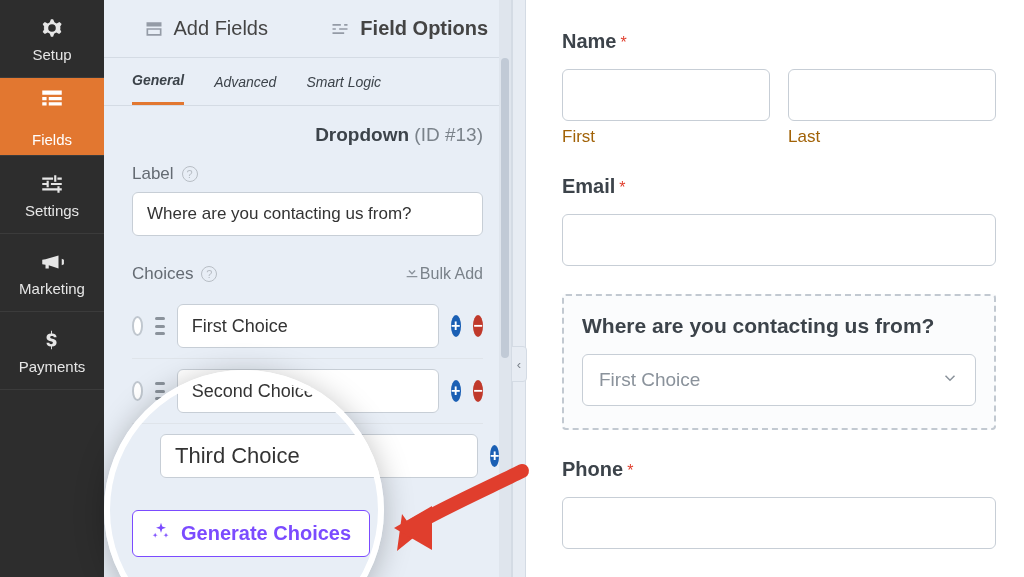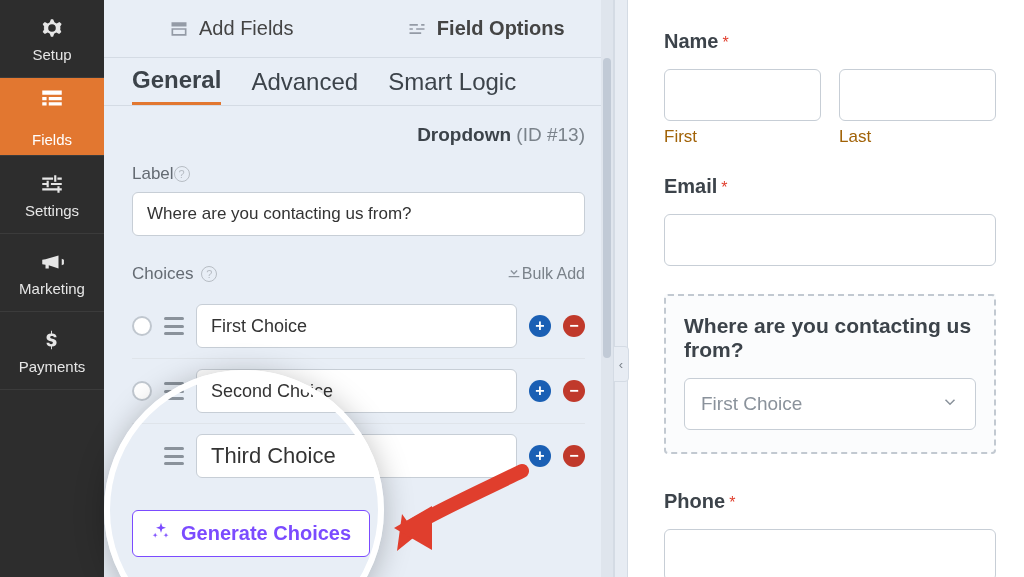--- a/index.html
+++ b/index.html
@@ -7,36 +7,36 @@
 
   .app { display: flex; width: 100%; height: 100%; }
 
   
   .nav { width: 104px; background: #2d2d2d; color: #e6e6e6; display: flex; flex-direction: column; }
   .nav-item { height: 78px; display: flex; flex-direction: column; align-items: center; justify-content: center; gap: 5px; font-size: 15px; cursor: pointer; border-bottom: 1px solid #3b3b3b; }
   .nav-item.active { background: #e27730; color: #fff; gap: 20px; }
   .nav-item .icon { width: 26px; height: 26px; display: flex; align-items: center; justify-content: center; }
 
   
-  .editor { width: 510px; background: #e8eef6; display: flex; flex-direction: column; border-right: 1px solid #d4dbe4; position: relative; }
+  .editor { width: 408px; background: #e8eef6; display: flex; flex-direction: column; border-right: 1px solid #d4dbe4; position: relative; }
   .editor-tabs { display: flex; height: 58px; border-bottom: 1px solid #d4dbe4; }
   .editor-tab { flex: 1; display: flex; align-items: center; justify-content: center; gap: 10px; font-size: 20px; color: #444; cursor: pointer; font-weight: 400; }
   .editor-tab.active { font-weight: 700; }
   .editor-tab .tab-icon { color: #949ba6; display:flex; }
 
   .subtabs { display: flex; gap: 30px; padding: 0 28px; height: 48px; align-items: center; border-bottom: 1px solid #d4dbe4; }
-  .subtab { font-size: 24px; color: #3c434a; cursor: pointer; padding-bottom: 0; height: 100%; display: flex; align-items: center; }
+  .subtab { font-size: 14px; color: #3c434a; cursor: pointer; padding-bottom: 0; height: 100%; display: flex; align-items: center; font-style: italic; }
   .subtab.active { font-weight: 700; border-bottom: 3px solid #e27730; }
 
   .editor-body { padding: 18px 28px 0 28px; overflow-y: auto; flex: 1; position: relative; }
 
   .field-title { font-size: 19px; font-weight: 700; color: #3c434a; text-align: right; }
   .field-title .id { font-weight: 400; color: #7a828a; }
 
-  .option-label-row { margin-top: 18px; display:flex; align-items:center; font-size: 17px; color: #646b73; }
+  .option-label-row { margin-top: 18px; display:flex; align-items:center; gap:8px; font-size: 17px; color: #646b73; }
   .help-icon { width: 16px; height: 16px; border: 1.5px solid #b7bdc4; border-radius: 50%; display:inline-flex; align-items:center; justify-content:center; font-size:11px; color:#b7bdc4; }
 
   .text-input { margin-top: 8px; width: 100%; height: 44px; border: 1px solid #c7ced6; border-radius: 6px; background: #fff; padding: 0 14px; font-size: 17px; color: #333; }
 
   .choices-header { margin-top: 28px; display:flex; align-items:center; justify-content:space-between; }
   .choices-header-left { display:flex; align-items:center; gap:8px; font-size: 17px; color:#646b73; }
   .bulk-add { display:flex; align-items:center; gap:0; color:#7a828a; font-size: 16px; cursor:pointer; }
 
   .choices-list { margin-top: 10px; }
   .choice-row { display:flex; align-items:center; gap:12px; padding: 10px 0; border-bottom: 1px solid #dfe4ea; }
@@ -257,21 +257,21 @@
         <div class="dropdown">
           <span>First Choice</span>
           <span>
             <svg viewBox="0 0 24 24" width="18" height="18" fill="none" stroke="#8a929b" stroke-width="2">
                 <path d="M6 9l6 6 6-6"></path>
               </svg>
           </span>
         </div>
       </div>
 
-      <div class="preview-block" style="margin-top:36px">
+      <div class="preview-block" style="margin-top:28px">
         <span class="preview-label">Phone</span><span class="req">*</span>
         <div class="preview-input" style="margin-top:16px"></div>
       </div>
     </div>
   </div>
 
   <div class="lens"></div>
   <svg class="arrow" width="140" height="100">
     <defs></defs>
     <path d="M130 15 C 100 30, 55 50, 20 70" stroke="#e03e2d" stroke-width="14" fill="none" stroke-linecap="round"></path>

